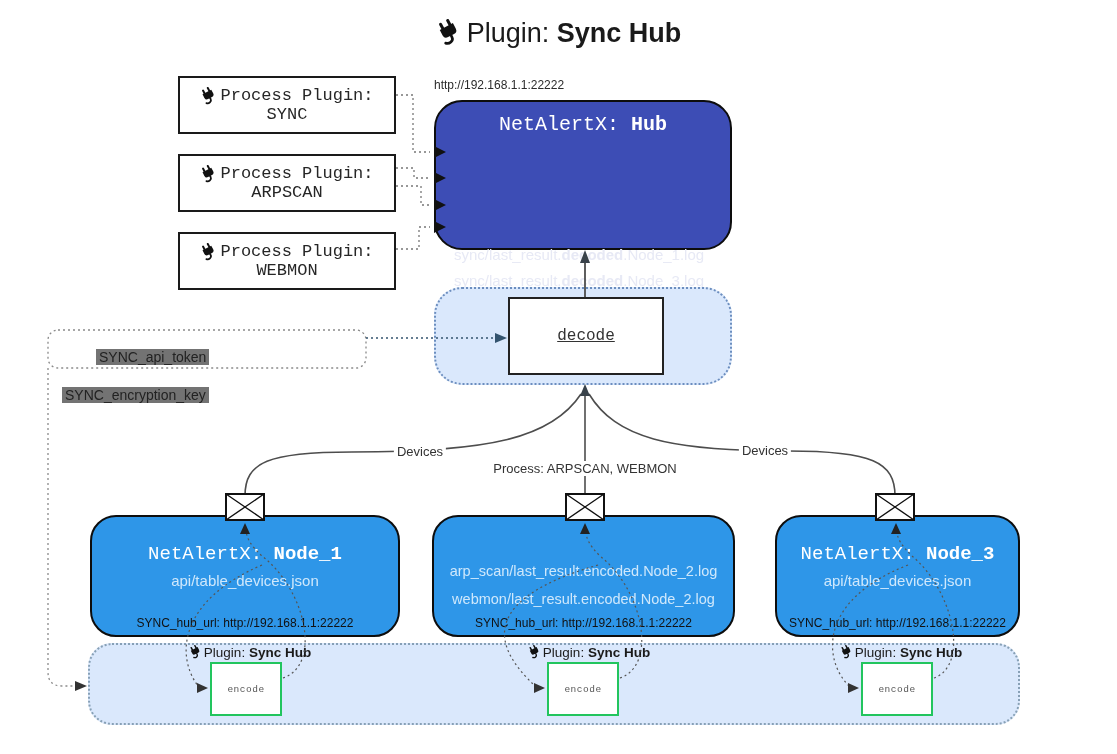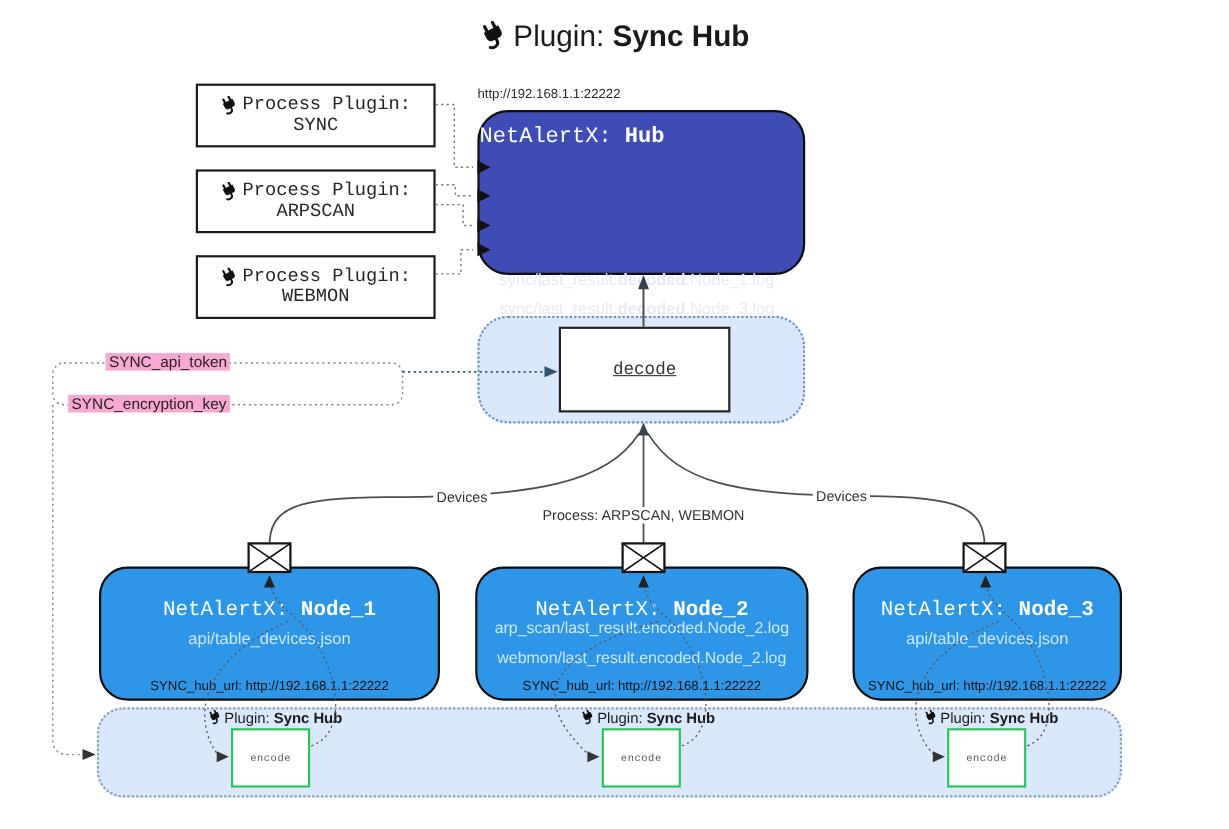--- a/index.html
+++ b/index.html
@@ -14,39 +14,39 @@
 
   
   .title-row{left:0;top:18px;width:1117px;text-align:center;font-size:27px;color:#1a1a1a;}
   .title-row .plug{width:27px;height:27px;vertical-align:-4px;margin-right:4px;}
   .bold{font-weight:bold;}
 
   
   .hub-url{left:434px;top:78px;width:298px;text-align:left;font-size:12px;color:#2b2b2b;}
   .hub-box{left:434px;top:100px;width:298px;height:150px;background:#3d4db5;border:2px solid #0d0d0d;
            border-radius:28px;box-sizing:border-box;}
-  .hub-title{position:absolute;left:0;top:11px;width:100%;text-align:left;color:#fff;font-size:20px;}
+  .hub-title{position:absolute;left:0;top:11px;width:100%;text-align:center;color:#fff;font-size:20px;}
   .hub-log{position:absolute;left:18px;color:#e7e9f5;font-size:15px;white-space:nowrap;}
 
   
   .proc{left:178px;width:218px;height:58px;background:#fff;border:2px solid #1a1a1a;box-sizing:border-box;
         display:flex;flex-direction:column;align-items:center;justify-content:center;
         font-size:17px;color:#262626;}
   .proc .row{display:flex;align-items:center;}
   .proc .plug{width:18px;height:18px;margin-right:2px;}
 
   
   .decode-panel{left:434px;top:287px;width:298px;height:98px;background:#dae8fc;
                 border:2px dotted #6c8ebf;border-radius:28px;box-sizing:border-box;}
   .decode-box{left:508px;top:297px;width:156px;height:78px;background:#fff;border:2px solid #222;
               box-sizing:border-box;display:flex;align-items:center;justify-content:center;
               font-size:16px;color:#333;text-decoration:underline;}
 
   
-  .lbl{background:#f9a8d4;padding:0 3px;font-size:14px;color:#222;white-space:nowrap;}
+  .lbl{background:#737373;padding:0 3px;font-size:14px;color:#222;white-space:nowrap;margin-top:28px;}
   .lbl13{background:#fff;padding:0 3px;font-size:13px;color:#333;white-space:nowrap;}
   .ctr{transform:translateX(-50%);}
 
   
   .node{top:515px;height:122px;background:#2e96e8;border:2px solid #0d0d0d;border-radius:26px;
         box-sizing:border-box;}
   .node-title{position:absolute;left:0;top:26px;width:100%;text-align:center;color:#fff;font-size:19px;}
   .node-line{position:absolute;left:0;width:100%;text-align:center;color:#cfe8fc;font-size:14.5px;white-space:nowrap;}
   .node-footer{position:absolute;left:0;bottom:5px;width:100%;text-align:center;color:#111;font-size:12px;}
 
@@ -136,21 +136,20 @@
   <div class="abs z1 lbl13 ctr" style="left:420px;top:444px;">Devices</div>
   <div class="abs z1 lbl13 ctr" style="left:585px;top:461px;">Process: ARPSCAN, WEBMON</div>
   <div class="abs z1 lbl13 ctr" style="left:765px;top:443px;">Devices</div>
 
   <div class="abs z1 node" style="left:90px;width:310px;">
     <div class="node-title mono"><span>NetAlertX: </span><span class="bold">Node_1</span></div>
     <div class="node-line" style="top:55px;font-size:15px;">api/table_devices.json</div>
     <div class="node-footer">SYNC_hub_url: http://192.168.1.1:22222</div>
   </div>
   <div class="abs z1 node" style="left:432px;width:303px;">
-    <div class="node-title mono"><span>NetAlertX: </span><span class="bold">Node_2</span></div>
     <div class="node-line" style="top:46px;">arp_scan/last_result.encoded.Node_2.log</div>
     <div class="node-line" style="top:74px;">webmon/last_result.encoded.Node_2.log</div>
     <div class="node-footer">SYNC_hub_url: http://192.168.1.1:22222</div>
   </div>
   <div class="abs z1 node" style="left:775px;width:245px;">
     <div class="node-title mono"><span>NetAlertX: </span><span class="bold">Node_3</span></div>
     <div class="node-line" style="top:55px;font-size:15px;">api/table_devices.json</div>
     <div class="node-footer">SYNC_hub_url: http://192.168.1.1:22222</div>
   </div>
 

